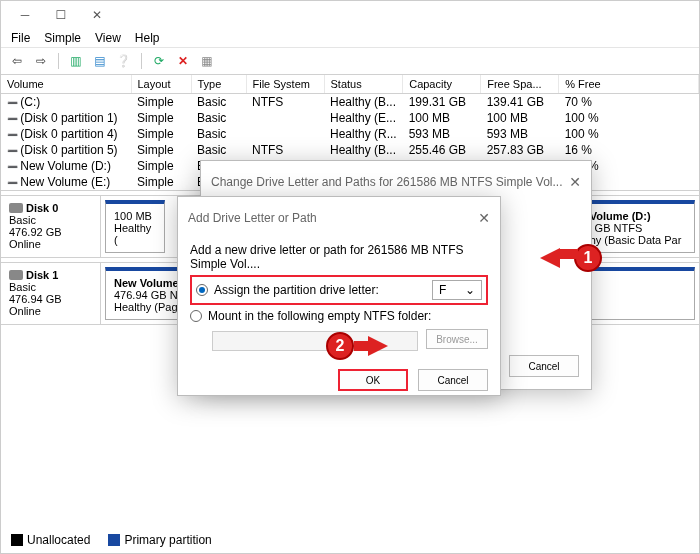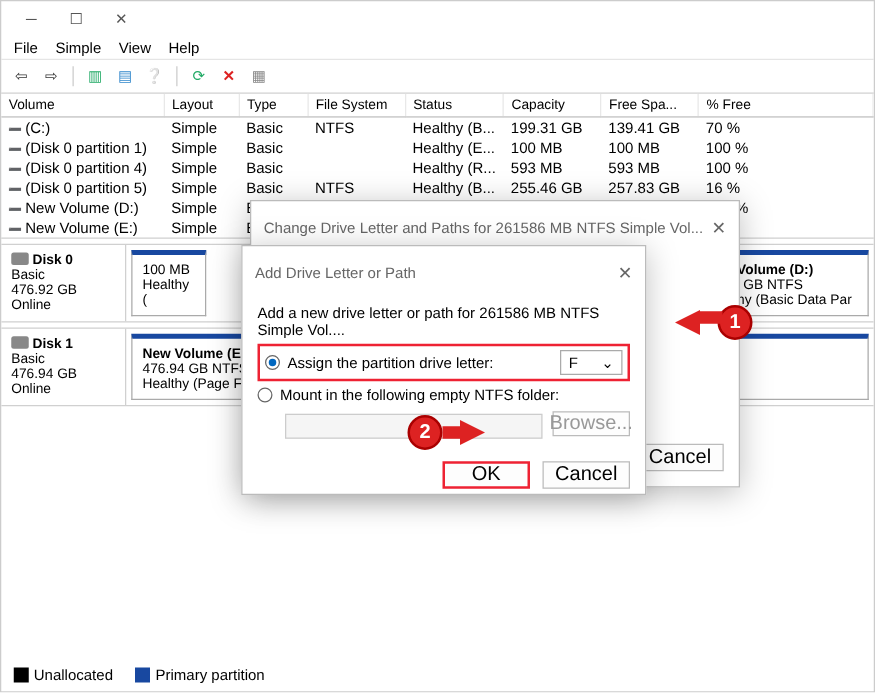--- a/index.html
+++ b/index.html
@@ -29,25 +29,25 @@
   .swatch { width: 12px; height: 12px; display: inline-block; margin-right: 4px; vertical-align: -2px; }
   .sw-black { background: #000; }
   .sw-blue { background: #1848a0; }
   .disk-icon { display: inline-block; width: 14px; height: 10px; background: #888; border-radius: 2px; vertical-align: -1px; margin-right: 3px; }
 
   
   .dlg { position: absolute; background: #fff; border: 1px solid #bbb; box-shadow: 0 4px 24px rgba(0,0,0,0.25); }
   .dlg1 { left: 200px; top: 160px; width: 392px; height: 230px; }
   .dlg-title { padding: 13px 10px; font-size: 12px; color: #666; display: flex; justify-content: space-between; align-items: center; }
   .dlg-close { font-size: 14px; color: #666; }
-  .btn { min-width: 70px; height: 22px; border: 1px solid #bbb; background: #fdfdfd; font-size: 16px; display: flex; align-items: center; justify-content: center; }
+  .btn { min-width: 70px; height: 22px; border: 1px solid #bbb; background: #fdfdfd; font-size: 10px; display: flex; align-items: center; justify-content: center; }
   .dlg1-btns { position: absolute; bottom: 12px; right: 12px; display: flex; gap: 10px; }
 
   
-  .dlg2 { left: 193px; top: 196px; width: 324px; height: 200px; }
+  .dlg2 { left: 177px; top: 196px; width: 324px; height: 200px; }
   .dlg2 .body { padding: 4px 12px 8px 12px; font-size: 12px; }
   .radio-row { display: flex; align-items: center; gap: 6px; margin: 4px 0; }
   .radio { width: 12px; height: 12px; border: 1px solid #666; border-radius: 50%; display: inline-flex; align-items: center; justify-content: center; }
   .radio.sel::after { content: ""; width: 6px; height: 6px; background: #0067c0; border-radius: 50%; }
   .hl { border: 2px solid #e23; padding: 2px 4px; }
   .letter-sel { width: 50px; height: 20px; border: 1px solid #aaa; display: flex; align-items: center; justify-content: space-between; padding: 0 6px; font-size: 12px; }
   .ntfs-input { width: 250px; height: 20px; border: 1px solid #ccc; background: #f5f5f5; margin: 4px 0 0 22px; display: inline-block; }
   .dlg2-btns { display: flex; gap: 10px; justify-content: flex-end; margin-top: 18px; }
 
   

